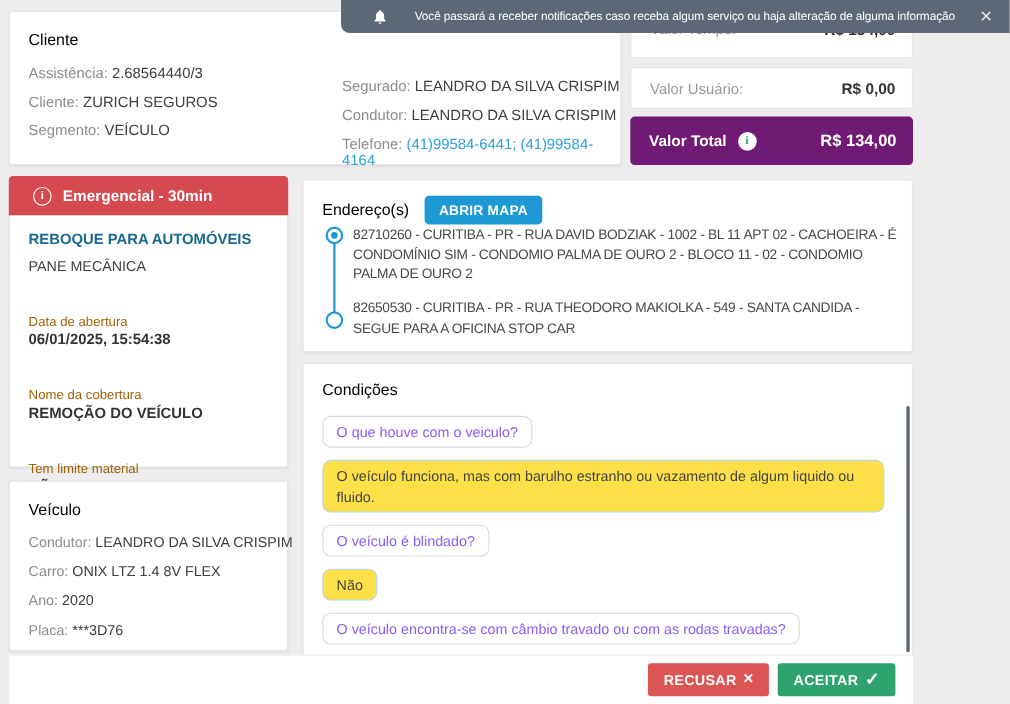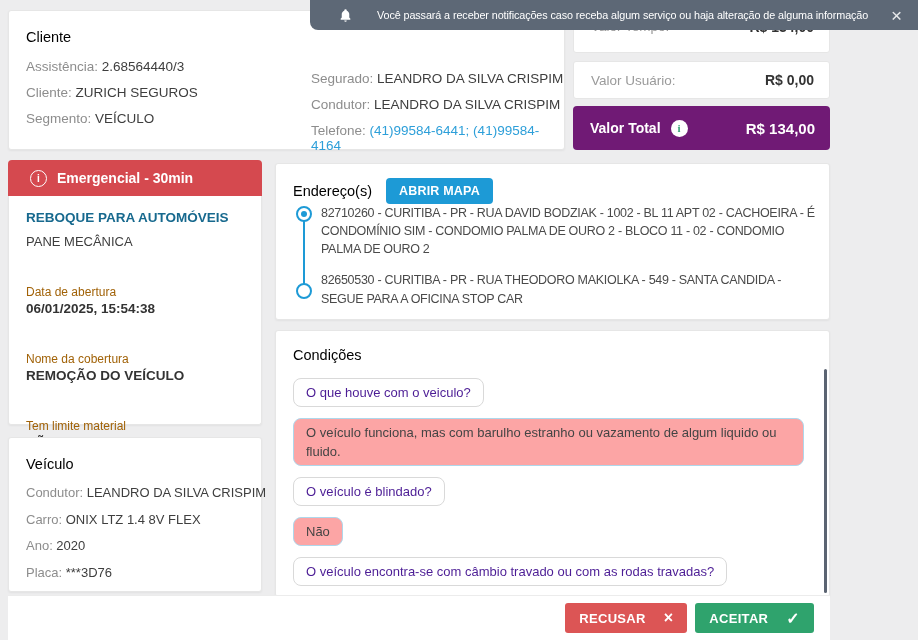--- a/index.html
+++ b/index.html
@@ -118,44 +118,44 @@
   #address-list { position:absolute; left:45px; top:40px; width:494px; }
   .address-item {
     font-size:12.5px; letter-spacing:-0.3px; color:#4a4a4a;
     line-height:1.45; margin-bottom:13px;
   }
 
   
   #conditions-card { left:275px; top:330px; width:555px; height:267px; padding:16px 24px 0 17px; overflow:hidden; }
   #conditions-card .blue-title { margin-bottom:15px; }
   .bubble {
-    font-size:13px; color:#4c1d95; line-height:19px;
+    font-size:13px; color:#8b5cf6; line-height:19px;
     padding:4px 12px; border-radius:8px; margin-bottom:11px;
     width:fit-content; max-width:511px;
   }
   .bubble.question { background:#fff; border:1px solid #d9d9d9; }
-  .bubble.answer { background:#fca5a5; border:1px solid #aed7eb; color:#444; }
+  .bubble.answer { background:#fde047; border:1px solid #aed7eb; color:#444; }
   .bubble.wide { width:100%; }
   #cond-scrollbar {
     position:absolute; right:2px; top:38px; width:3px; height:224px;
     background:#5b6472; border-radius:2px; cursor:pointer;
   }
 
   
   #footer {
     position:absolute; left:8px; top:595px; width:822px; height:45px;
     background:#fff; border-top:1px solid #ececec; z-index:10;
     display:flex; align-items:center; justify-content:flex-end; gap:8px;
     padding-right:16px;
   }
   .footer-btn {
     border:none; color:#fff; font-family:"Liberation Sans", sans-serif;
     font-size:13px; font-weight:bold; letter-spacing:0.3px;
     height:30px; padding:0 14px; border-radius:3px; cursor:pointer;
-    display:flex; align-items:center; gap:18px;
+    display:flex; align-items:center; gap:6px;
   }
   #btn-recusar { background:#dc5555; }
   #btn-aceitar { background:#2fa36d; }
   .footer-btn .glyph { font-size:16px; font-weight:bold; }
 </style>
 </head>
 <body>
 
 <div class="card" id="top-card">
   <div class="blue-title" style="margin-bottom:14px;">Cliente</div>

